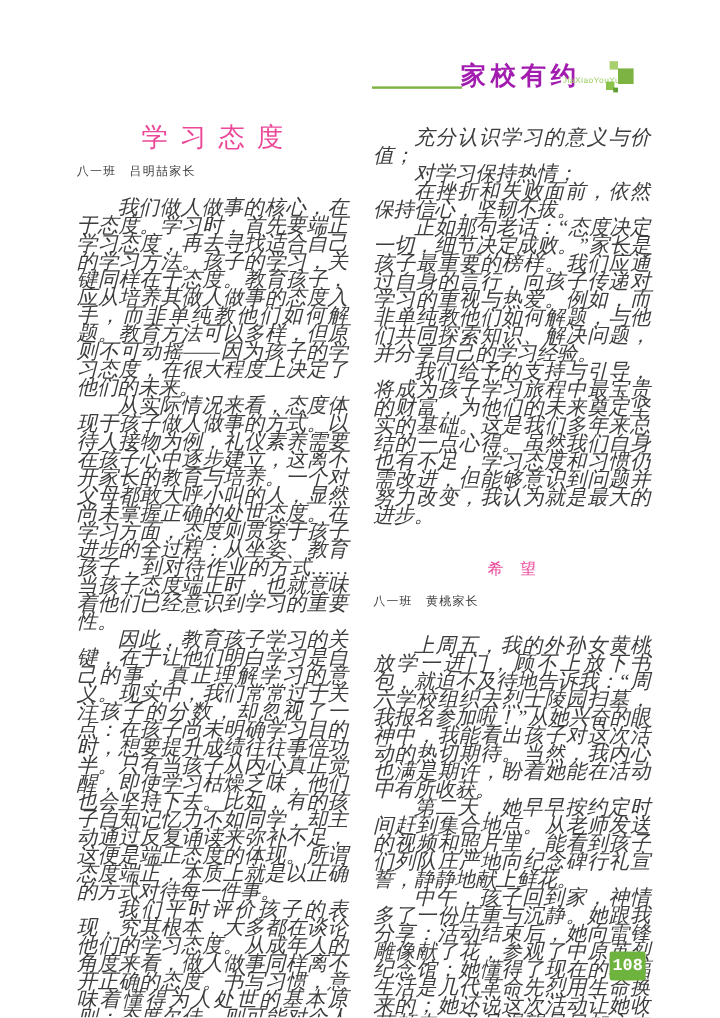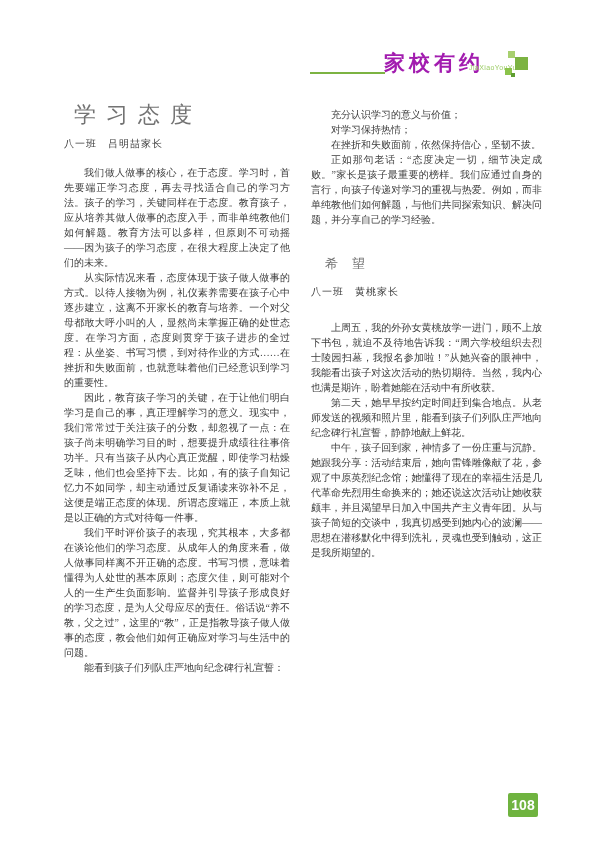--- a/index.html
+++ b/index.html
@@ -26,42 +26,42 @@
   .deco-a { left: 508px; top: 51px; width: 7px;  height: 7px;  background: #a8d06f; }
   .deco-b { left: 515px; top: 57px; width: 13px; height: 13px; background: #7cb342; }
   .deco-c { left: 505px; top: 68px; width: 7px;  height: 7px;  background: #8bc34a; }
   .deco-d { left: 511px; top: 73px; width: 4px;  height: 4px;  background: #5f9e31; }
 
   
   .col-left  { position: absolute; left: 64px;  top: 102px; width: 226px; }
   .col-right { position: absolute; left: 311px; top: 107px; width: 231px; }
 
   .art-title {
-    margin: 0; text-align: left; font-weight: normal;
-    font-size: 22px; line-height: 26px; color: #737373;
+    margin: 0; text-align: center; font-weight: normal;
+    font-size: 22px; line-height: 26px; color: #ec4899;
     letter-spacing: 10px; padding-left: 10px; white-space: nowrap;
   }
   .art-title.small { font-size: 13px; line-height: 24px; letter-spacing: 14px; padding-left: 14px; margin-top: 25px; }
   .byline {
     margin: 9px 0 0 0; 
     font-size: 10px; line-height: 13px; color: #3a3a3a; letter-spacing: 1px;
   }
   .body-block { margin-top: 15px; }
   .body-block.tight { margin-top: 0; }
   .body-block.after-byline { margin-top: 22px; }
   .body-block p {
-    margin: 0; font-size: 10px; line-height: 15px; color: #3c3c3c;
-    text-align: justify; text-indent: 2em;
+    margin: 0; font-size: 17px; line-height: 15px; color: #3c3c3c;
+    text-align: justify; text-indent: 2em; font-style: italic;
   }
 
   
   .page-num {
     position: absolute; left: 508px; top: 793px; width: 30px; height: 24px;
     background: #6fb33f; color: #ffffff; border-radius: 2px;
-    font-family: Liberation Sans, sans-serif;
+    font-family: Liberation Mono, monospace;
     font-size: 14px; font-weight: bold;
     display: flex; align-items: center; justify-content: center;
   }
 </style>
 </head>
 <body>
 
 <div class="page">
 
   <div class="header-rule"></div>
@@ -70,33 +70,34 @@
   <div class="deco-sq deco-a"></div>
   <div class="deco-sq deco-b"></div>
   <div class="deco-sq deco-c"></div>
   <div class="deco-sq deco-d"></div>
 
   <div class="col-left">
     <h1 class="art-title">学习态度</h1>
     <div class="byline">八一班　吕明喆家长</div>
     <div class="body-block">
       <p>我们做人做事的核心，在于态度。学习时，首先要端正学习态度，再去寻找适合自己的学习方法。孩子的学习，关键同样在于态度。教育孩子，应从培养其做人做事的态度入手，而非单纯教他们如何解题。教育方法可以多样，但原则不可动摇——因为孩子的学习态度，在很大程度上决定了他们的未来。</p>
-      <p>从实际情况来看，态度体现于孩子做人做事的方式。以待人接物为例，礼仪素养需要在孩子心中逐步建立，这离不开家长的教育与培养。一个对父母都敢大呼小叫的人，显然尚未掌握正确的处世态度。在学习方面，态度则贯穿于孩子进步的全过程：从坐姿、书写习惯，到对待作业的方式……在挫折和失败面前，也就意味着他们已经意识到学习的重要性。</p>
+      <p>从实际情况来看，态度体现于孩子做人做事的方式。以待人接物为例，礼仪素养需要在孩子心中逐步建立，这离不开家长的教育与培养。一个对父母都敢大呼小叫的人，显然尚未掌握正确的处世态度。在学习方面，态度则贯穿于孩子进步的全过程：从坐姿、教育孩子，到对待作业的方式……当孩子态度端正时，也就意味着他们已经意识到学习的重要性。</p>
       <p>因此，教育孩子学习的关键，在于让他们明白学习是自己的事，真正理解学习的意义。现实中，我们常常过于关注孩子的分数，却忽视了一点：在孩子尚未明确学习目的时，想要提升成绩往往事倍功半。只有当孩子从内心真正觉醒，即使学习枯燥乏味，他们也会坚持下去。比如，有的孩子自知记忆力不如同学，却主动通过反复诵读来弥补不足，这便是端正态度的体现。所谓态度端正，本质上就是以正确的方式对待每一件事。</p>
       <p>我们平时评价孩子的表现，究其根本，大多都在谈论他们的学习态度。从成年人的角度来看，做人做事同样离不开正确的态度。书写习惯，意味着懂得为人处世的基本原则；态度欠佳，则可能对个人的一生产生负面影响。监督并引导孩子形成良好的学习态度，是为人父母应尽的责任。俗话说“养不教，父之过”，这里的“教”，正是指教导孩子做人做事的态度，教会他们如何正确应对学习与生活中的问题。</p>
       <p>能看到孩子们列队庄严地向纪念碑行礼宣誓：</p>
     </div>
   </div>
 
   <div class="col-right">
     <div class="body-block tight">
       <p>充分认识学习的意义与价值；</p>
       <p>对学习保持热情；</p>
       <p>在挫折和失败面前，依然保持信心，坚韧不拔。</p>
       <p>正如那句老话：“态度决定一切，细节决定成败。”家长是孩子最重要的榜样。我们应通过自身的言行，向孩子传递对学习的重视与热爱。例如，而非单纯教他们如何解题，与他们共同探索知识、解决问题，并分享自己的学习经验。</p>
+      <p>我们给予的支持与引导，将成为孩子学习旅程中最宝贵的财富，为他们的未来奠定坚实的基础。这是我们多年来总结的一点心得。虽然我们自身也有不足，学习态度和习惯仍需改进，但能够意识到问题并努力改变，我认为就是最大的进步。</p>
     </div>
 
     <h1 class="art-title small">希望</h1>
     <div class="byline">八一班　黄桃家长</div>
     <div class="body-block after-byline">
       <p>上周五，我的外孙女黄桃放学一进门，顾不上放下书包，就迫不及待地告诉我：“周六学校组织去烈士陵园扫墓，我报名参加啦！”从她兴奋的眼神中，我能看出孩子对这次活动的热切期待。当然，我内心也满是期许，盼着她能在活动中有所收获。</p>
       <p>第二天，她早早按约定时间赶到集合地点。从老师发送的视频和照片里，能看到孩子们列队庄严地向纪念碑行礼宣誓，静静地献上鲜花。</p>
       <p>中午，孩子回到家，神情多了一份庄重与沉静。她跟我分享：活动结束后，她向雷锋雕像献了花，参观了中原英烈纪念馆；她懂得了现在的幸福生活是几代革命先烈用生命换来的；她还说这次活动让她收获颇丰，并且渴望早日加入中国共产主义青年团。从与孩子简短的交谈中，我真切感受到她内心的波澜——思想在潜移默化中得到洗礼，灵魂也受到触动，这正是我所期望的。</p>
     </div>
   </div>

